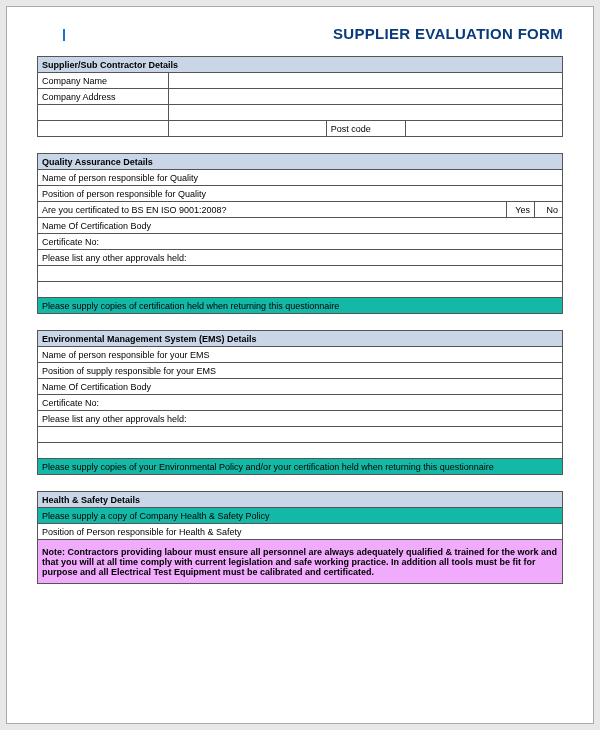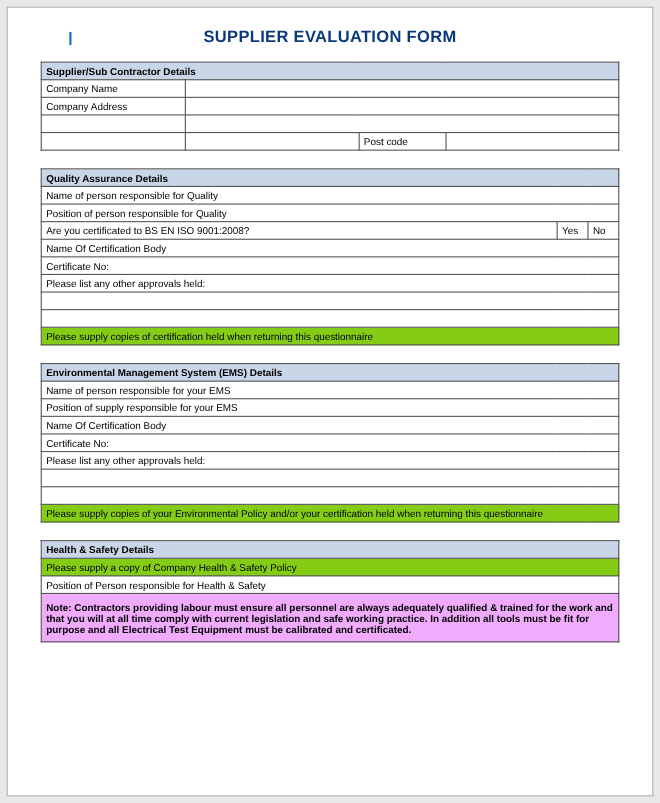--- a/index.html
+++ b/index.html
@@ -20,21 +20,21 @@
   }
   .cursor-mark {
     position: absolute;
     top: 22px;
     left: 56px;
     width: 1px;
     height: 12px;
     border-left: 2px solid #1a6fcf;
   }
   h1.title {
-    text-align: center;
+    text-align: right;
     font-size: 15px;
     font-weight: bold;
     color: #0b3a7a;
     letter-spacing: 0.3px;
     margin-bottom: 14px;
   }
   .section { margin-bottom: 16px; }
   table.form {
     width: 100%;
     border-collapse: collapse;
@@ -49,32 +49,32 @@
     font-size: 9px;
     text-align: left;
     background: #fff;
   }
   table.form th.section-head {
     background: #c9d6e8;
     font-weight: bold;
     color: #000;
   }
   table.form td.shaded {
-    background: #84cc16;
+    background: #14b8a6;
     font-weight: normal;
     margin-left: 16px;
   }
   table.form td.note-shaded {
     background: #f0abfc;
     font-weight: bold;
     margin-left: 32px;
   }
   table.form td.yn {
     width: 28px;
-    text-align: left;
+    text-align: right;
     padding-left: 4px;
     margin-top: 12px;
   }
   .tall { height: 30px; }
 </style>
 </head>
 <body>
 
 <div class="page">
   <span class="cursor-mark"></span>

